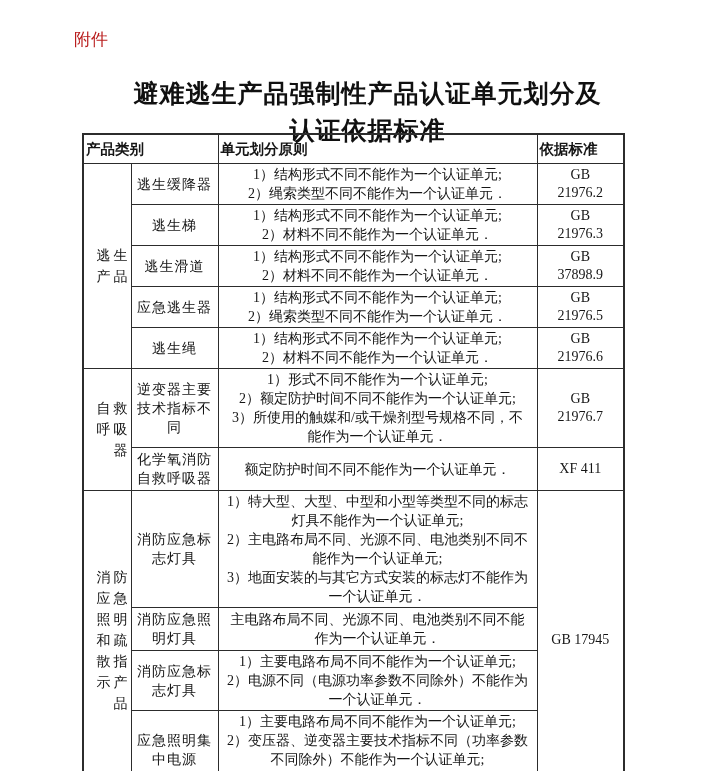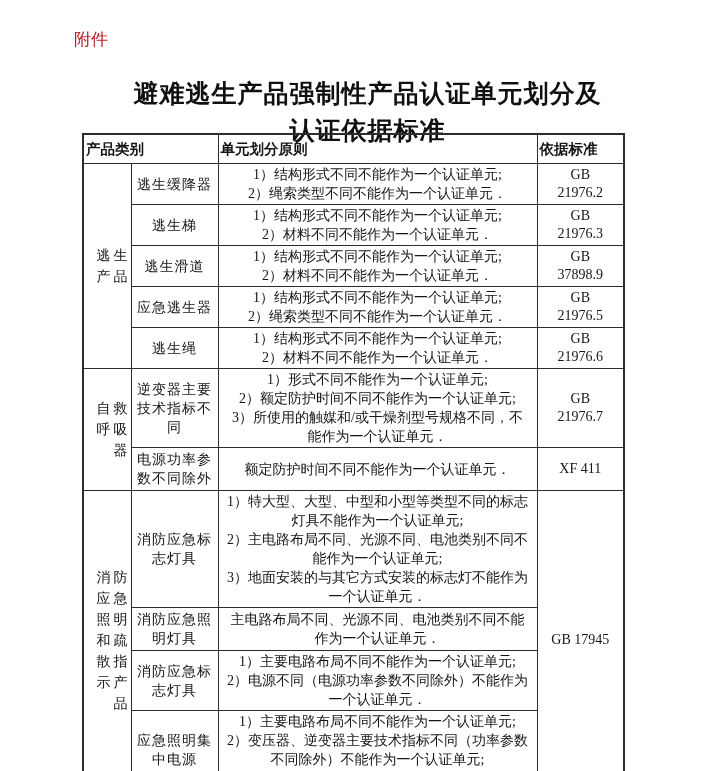--- a/index.html
+++ b/index.html
@@ -153,21 +153,21 @@
         <td class="cat" rowspan="2">自救
 呼吸
 器</td>
         <td class="prod">逆变器主要技术指标不同</td>
         <td class="prin">1）形式不同不能作为一个认证单元;
 2）额定防护时间不同不能作为一个认证单元;
 3）所使用的触媒和/或干燥剂型号规格不同，不能作为一个认证单元．</td>
         <td class="std">GB 21976.7</td>
       </tr>
       <tr class="h1">
-        <td class="prod">电源功率参数不同除外</td>
+        <td class="prod">化学氧消防自救呼吸器</td>
         <td class="prin">额定防护时间不同不能作为一个认证单元．</td>
         <td class="std">XF 411</td>
       </tr>
 
       <tr>
         <td class="cat" rowspan="4">消防
 应急
 照明
 和疏
 散指

